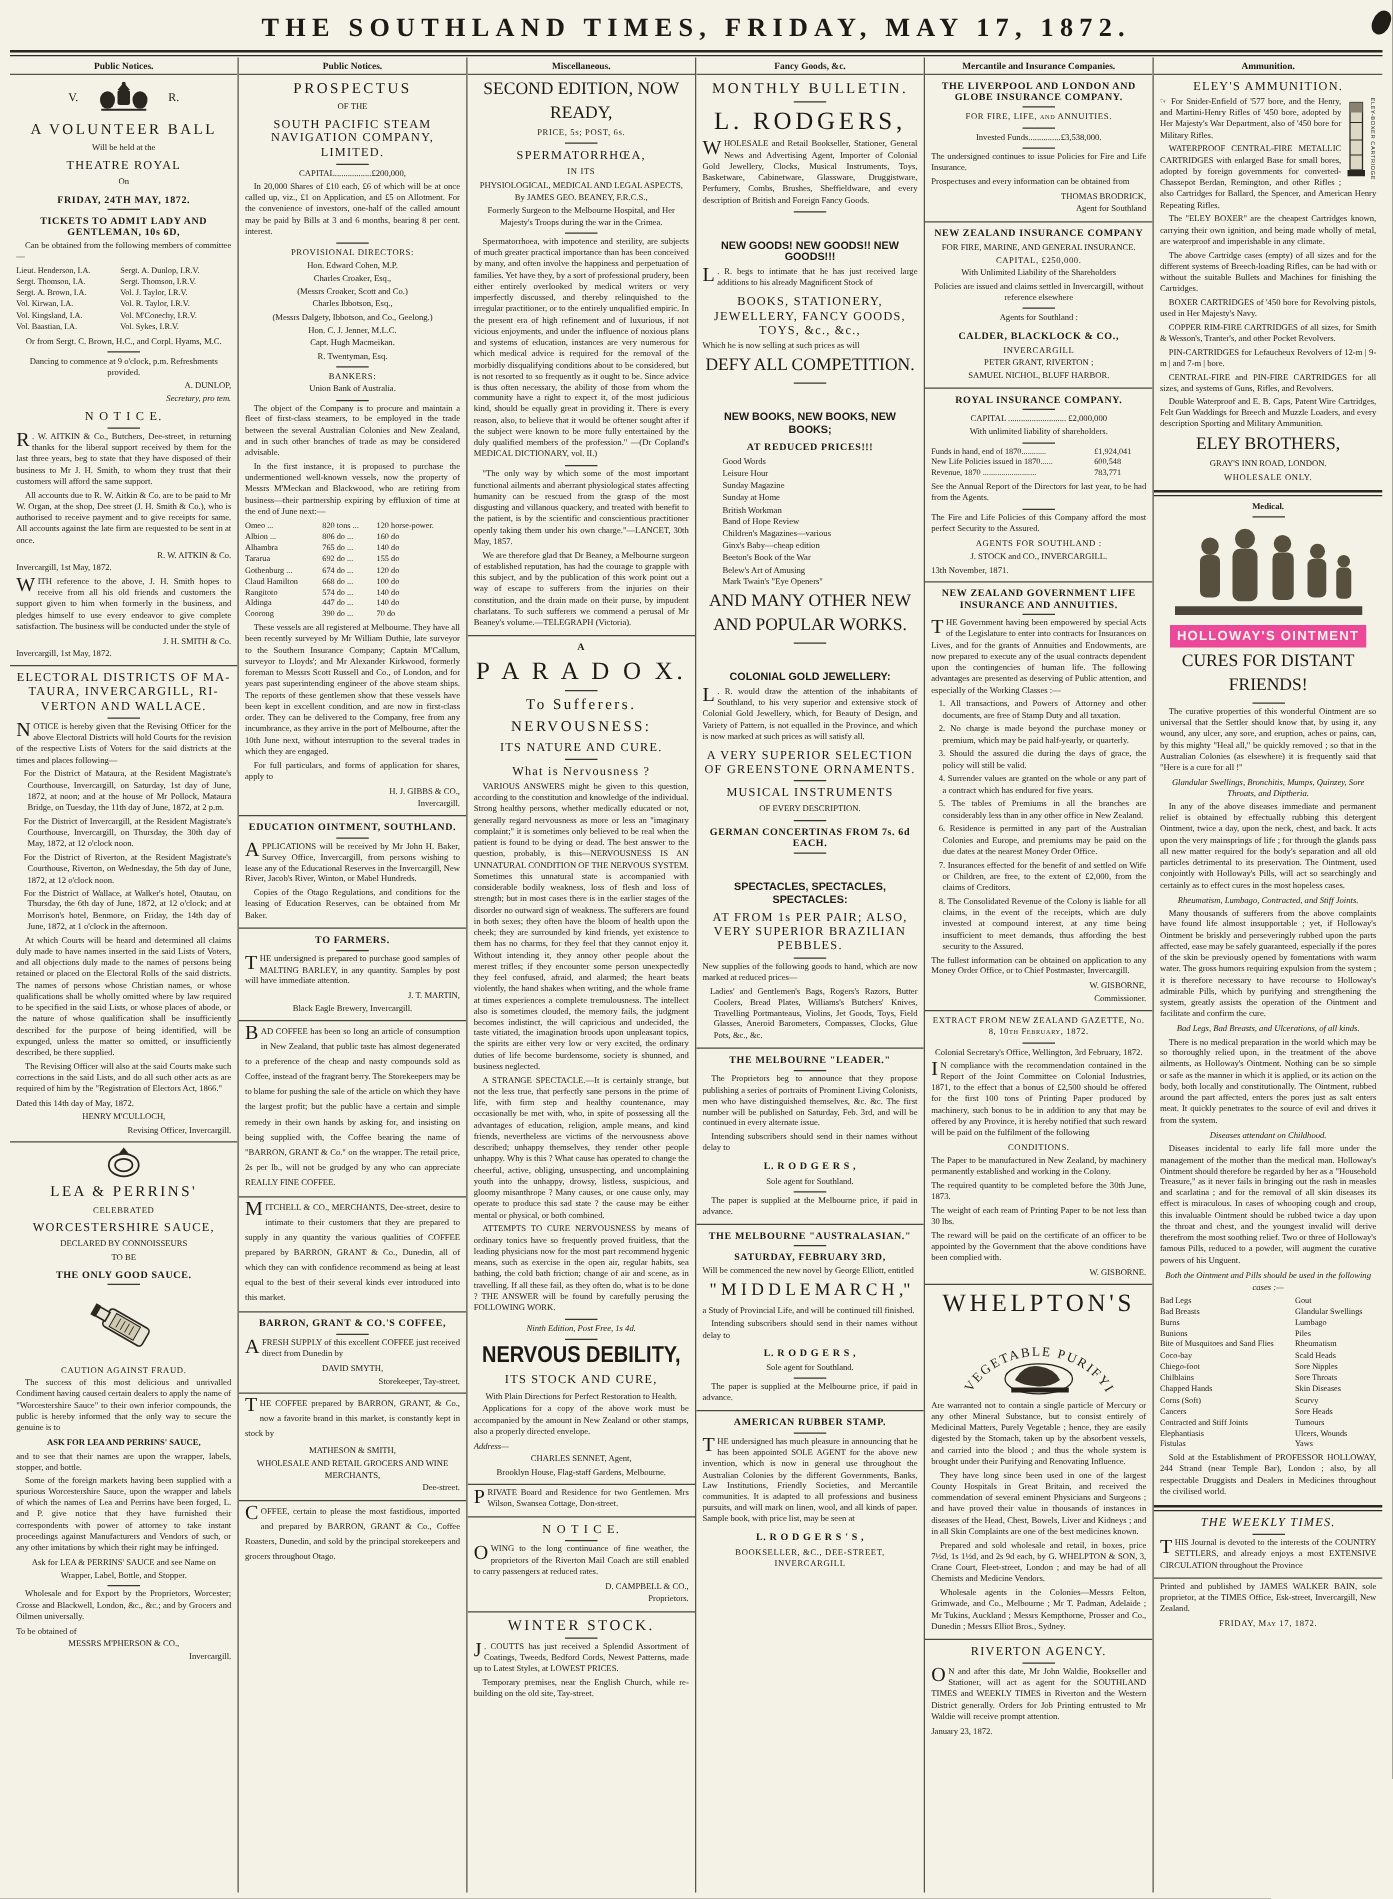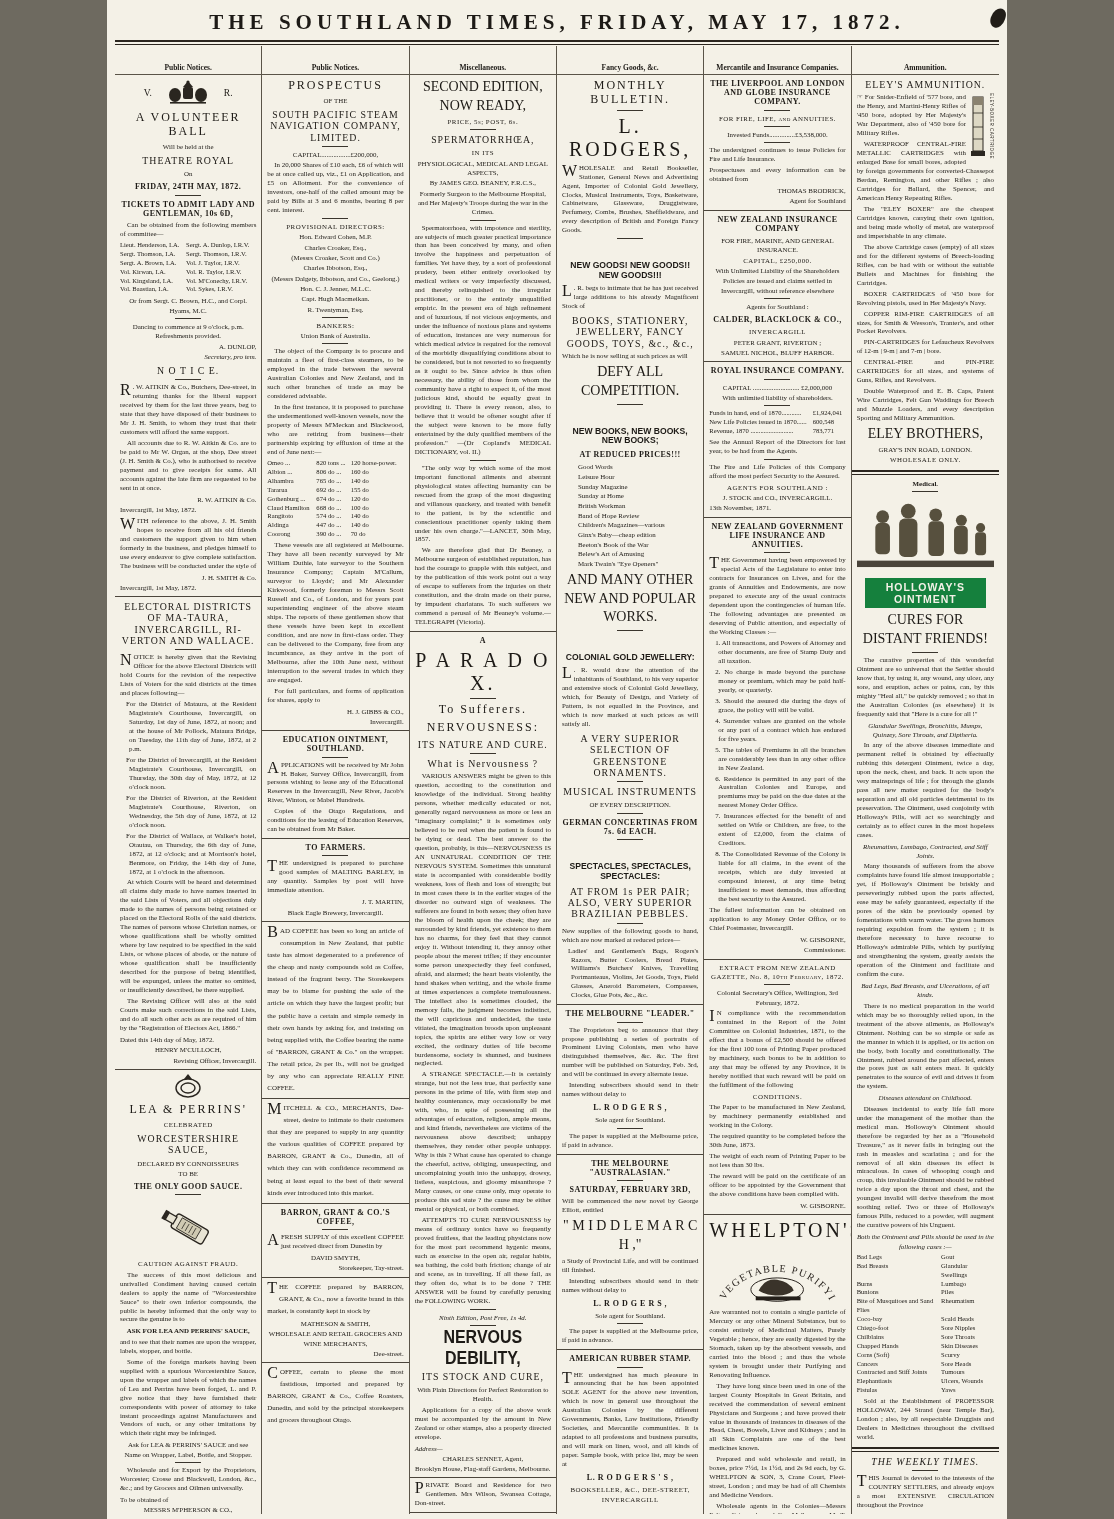--- a/index.html
+++ b/index.html
@@ -1,27 +1,27 @@
 <!DOCTYPE html>
 <html><head>
 <meta charset="utf-8">
 <style>
   html,body { margin:0; padding:0; background:#6e6a60; }
   .page {
-    width:900px; height:1519px; margin:0 auto; position:relative;
+    width:1114px; height:1519px; margin:0 auto; position:relative;
     background:#f4f1e7;
     color:#1d1a16;
     font-family:"Liberation Serif","DejaVu Serif",serif;
     overflow:hidden; box-sizing:border-box; padding:2px 8px 4px 8px;
   }
   .ink-smudge { position:absolute; top:8px; right:2px; width:14px; height:20px; background:#211d18; border-radius:60% 40% 55% 45%; transform:rotate(18deg); }
   .masthead { text-align:center; font-size:21px; font-weight:bold; letter-spacing:5px; padding:8px 0 5px 0; }
   .mast-rule { border-top:2px solid #2b261f; border-bottom:1px solid #2b261f; height:2px; margin:0 0 1px 0; }
   .cols { display:grid; grid-template-columns:repeat(6,1fr); height:1468px; }
-  .col { border-right:1px solid #5a5448; padding:15px 5px; overflow:hidden; min-width:0; }
+  .col { border-right:1px solid #5a5448; padding:0 5px; overflow:hidden; min-width:0; }
   .col:last-child { border-right:none; }
   .col-header { text-align:center; font-weight:bold; font-size:7.5px; padding:2px 0 2px 0; border-bottom:1px solid #5a5448; margin:0 -5px 3px -5px; white-space:nowrap; overflow:hidden; }
   
   .p { font-size:6.9px; line-height:1.3; text-align:justify; text-indent:7px; margin:2px 0; }
   .p.noind { text-indent:0; }
   .p.ind { padding-left:9px; text-indent:-3px; }
   .p.loose { line-height:1.75; }
   .drop { float:left; font-size:16px; line-height:0.85; padding:0 2px 0 0; }
   .line { font-size:6.9px; line-height:1.35; margin:1px 0; }
   .tc { text-align:center; } .tl { text-align:left; } .tr { text-align:right; }
@@ -33,21 +33,21 @@
   .h.xl { font-size:20px; letter-spacing:3px; }
   .h.lg { font-size:12px; letter-spacing:2px; }
   .h.md { font-size:9.8px; letter-spacing:1px; }
   .h.sm { font-size:8px; font-weight:bold; letter-spacing:0.5px; }
   .h.goth { font-family:"Liberation Sans","DejaVu Sans",sans-serif; font-weight:bold; font-size:8.6px; letter-spacing:0;margin-top:22px; }
   .h.heavy { font-family:"Liberation Sans","DejaVu Sans",sans-serif; font-weight:bold; font-size:16px; letter-spacing:0; transform:scaleY(1.15); }
   .h.it { font-style:italic; }
   .rule { width:26px; border-top:1px solid #3a352d; margin:3px auto; }
   .sep { border-top:1px solid #4c463c; margin:4px -5px 3px -5px; }
   .dsep { border-top:2px solid #2b261f; border-bottom:1px solid #2b261f; height:2px; margin:5px -5px 4px -5px; }
-  .banner { background:#15803d; color:#f4f1e7; text-align:center; font-family:"Liberation Sans","DejaVu Sans",sans-serif; font-weight:bold; font-size:10.5px; letter-spacing:1px; padding:3px 2px; margin:3px 8px; }
+  .banner { background:#ec4899; color:#f4f1e7; text-align:center; font-family:"Liberation Sans","DejaVu Sans",sans-serif; font-weight:bold; font-size:10.5px; letter-spacing:1px; padding:3px 2px; margin:3px 8px; }
   .list { font-size:6.9px; line-height:1.4; padding-left:16px; margin:2px 0; }
   .pairs { display:table; width:100%; font-size:6.6px; line-height:1.35; margin:2px 0; }
   .pr { display:table-row; }
   .pc { display:table-cell; padding:0 2px 0 0; }
   .img-box { display:flex; justify-content:center; align-items:flex-end; gap:2px; margin:3px 0; }
   .img-box.fr { float:right; margin:0 0 2px 3px; }
   .vcap { writing-mode:vertical-rl; font-size:4.5px; letter-spacing:0.5px; color:#2a2620; font-family:"Liberation Sans",sans-serif; }
   .vr-row { display:flex; justify-content:center; align-items:center; gap:14px; font-size:9.5px; margin:4px 0; }
 </style>
 </head>

